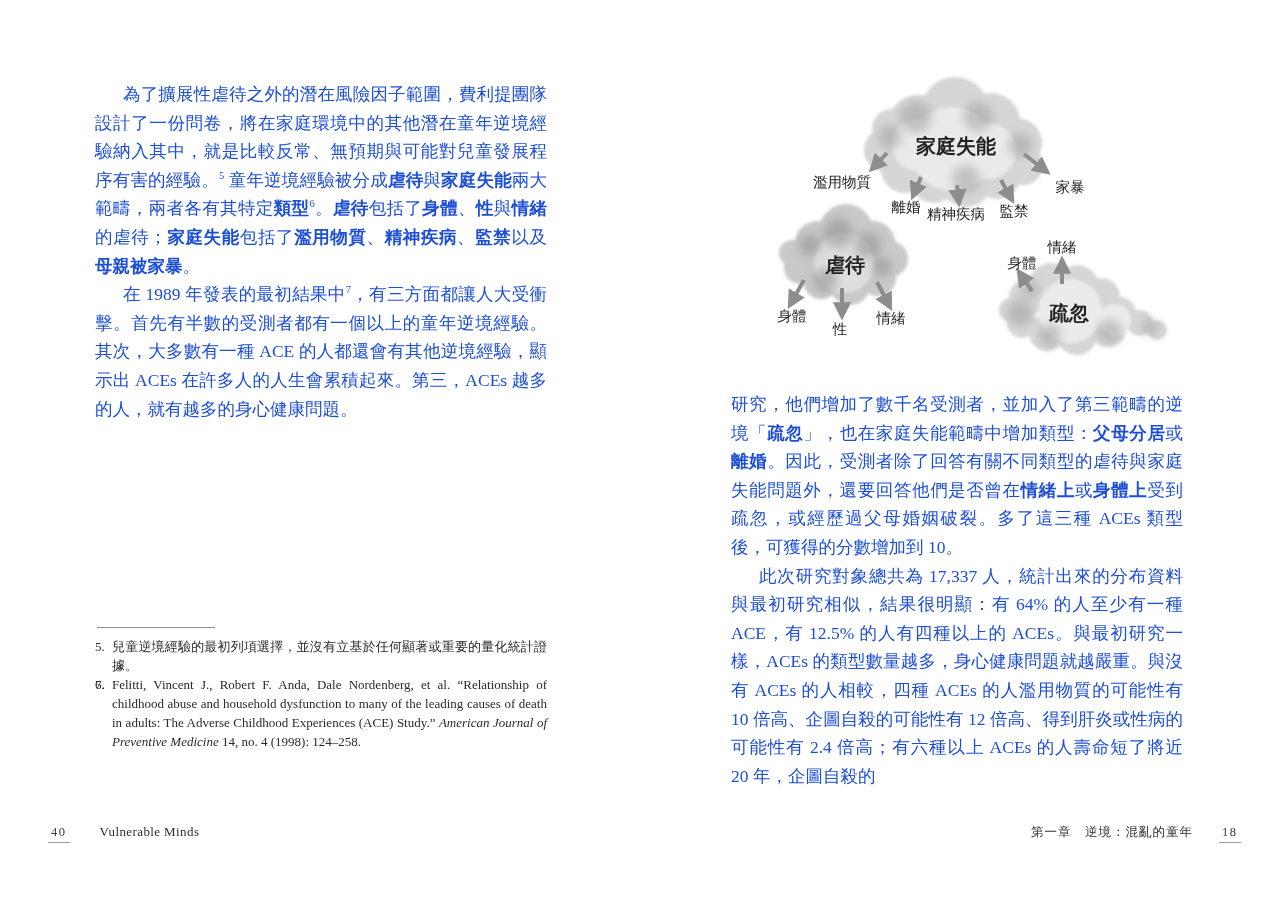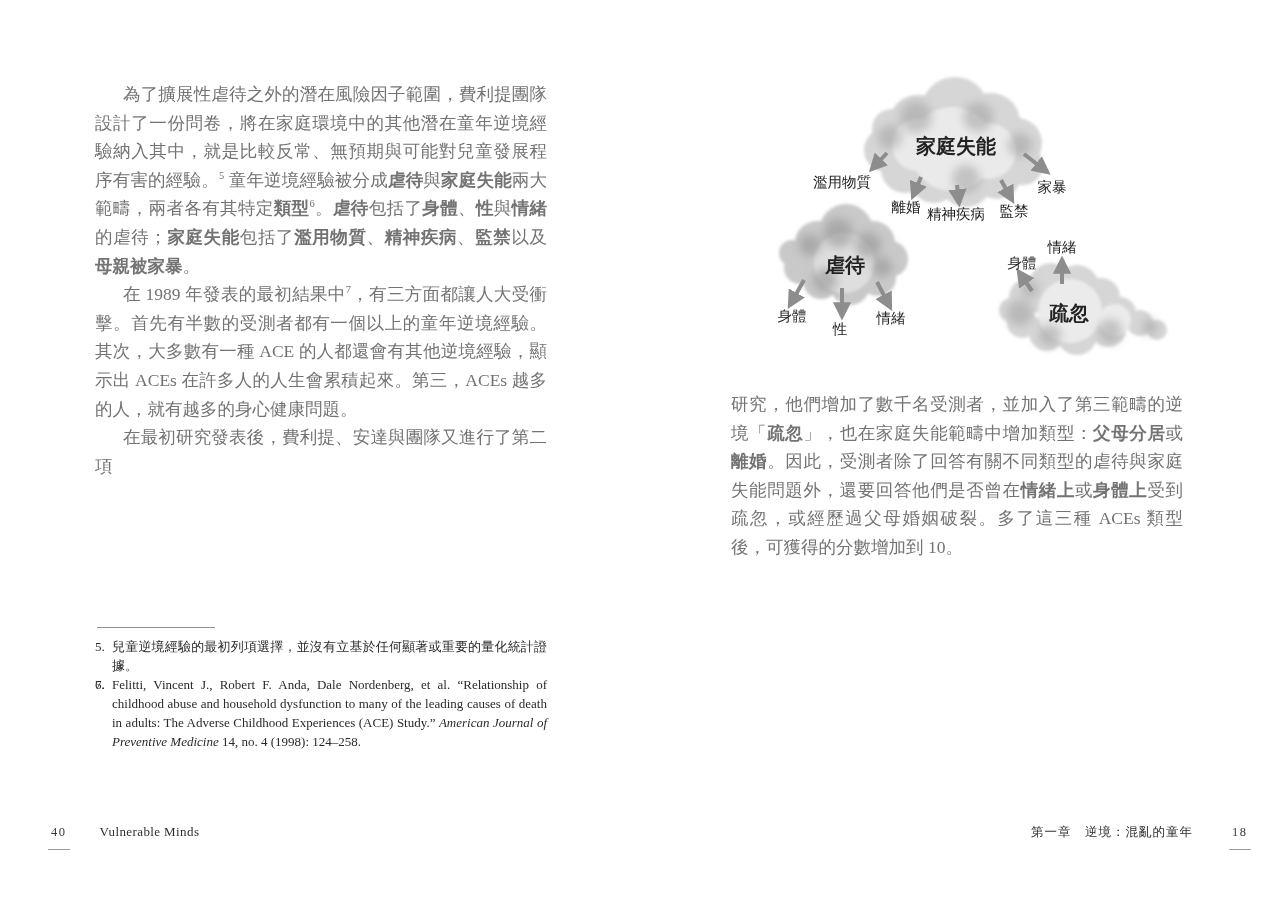--- a/index.html
+++ b/index.html
@@ -5,21 +5,21 @@
   html,body { margin:0; padding:0; background:#ffffff; }
   .spread {
     position:relative; width:1268px; height:900px; background:#ffffff;
     font-family:"Liberation Serif","DejaVu Serif",serif; color:#1f1f1f;
     overflow:hidden;
   }
   .body-text {
     position:absolute; width:452px;
     font-size:17.5px; line-height:28.6px;
     text-align:justify; text-justify:inter-character;
-    color:#737373;
+    color:#1d4ed8;
   }
   .left-text  { left:95px;  top:80px;  }
   .right-text { left:731px; top:390px; }
   .para { margin:0; }
   .para.indent { text-indent:1.6em; }
   b.hv { font-family:"Liberation Sans","DejaVu Sans",sans-serif; font-weight:700; }
   sup { font-size:10.5px; vertical-align:super; line-height:0; }
   i { font-style:italic; }
 
   
@@ -27,24 +27,24 @@
     position:absolute; left:95px; top:627px; width:452px;
     font-size:13px; line-height:19px; text-align:justify; color:#2a2a2a;
   }
   .fn-rule { width:118px; border-top:1px solid #8f8f8f; margin:0 0 9px 2px; }
   .fn { position:relative; padding-left:17px; }
   .fn-num { position:absolute; left:0; top:0; }
 
   
   .footer { position:absolute; top:824px; display:flex; align-items:baseline; }
   .footer-left  { left:48px;  gap:30px; }
-  .footer-right { left:1031px; gap:36px; }
+  .footer-right { left:1031px; gap:26px; }
   .pagenum {
     font-size:12.5px; letter-spacing:1.5px; color:#3a3a3a;
-    border-bottom:1px solid #9a9a9a; padding:0 3px 9px;
+    border-bottom:1px solid #9a9a9a; padding:0 3px 2px;
   }
   .book-title { font-size:13px; color:#2e2e2e; letter-spacing:0.4px; }
   .chapter { font-size:12.5px; color:#2e2e2e; letter-spacing:1px; }
 
   
   .diagram { position:absolute; left:720px; top:75px; width:475px; height:292px; }
   .diagram svg { position:absolute; left:0; top:0; }
   .cloud-label {
     position:absolute; transform:translate(-50%,-50%);
     font-family:"Liberation Sans","DejaVu Sans",sans-serif;
@@ -58,21 +58,20 @@
 </style>
 </head>
 <body>
 
 <div class="spread">
 
   <section>
     <div class="body-text left-text">
         <p class="para indent"><span>為了擴展性虐待之外的潛在風險因子範圍，費利提團隊設計了一份問卷，將在家庭環境中的其他潛在童年逆境經驗納入其中，就是比較反常、無預期與可能對兒童發展程序有害的經驗。</span><sup>5</sup><span> 童年逆境經驗被分成</span><b class="hv">虐待</b><span>與</span><b class="hv">家庭失能</b><span>兩大範疇，兩者各有其特定</span><b class="hv">類型</b><sup>6</sup><span>。</span><b class="hv">虐待</b><span>包括了</span><b class="hv">身體</b><span>、</span><b class="hv">性</b><span>與</span><b class="hv">情緒</b><span>的虐待；</span><b class="hv">家庭失能</b><span>包括了</span><b class="hv">濫用物質</b><span>、</span><b class="hv">精神疾病</b><span>、</span><b class="hv">監禁</b><span>以及</span><b class="hv">母親被家暴</b><span>。</span></p>
         <p class="para indent"><span>在 1989 年發表的最初結果中</span><sup>7</sup><span>，有三方面都讓人大受衝擊。首先有半數的受測者都有一個以上的童年逆境經驗。其次，大多數有一種 ACE 的人都還會有其他逆境經驗，顯示出 ACEs 在許多人的人生會累積起來。第三，ACEs 越多的人，就有越多的身心健康問題。</span></p>
-        <p class="para indent"><span>在最初研究發表後，費利提、安達與團隊又進行了第二項</span></p>
       </div>
 
     <div class="footnotes">
       <div class="fn-rule"></div>
       <div>
           <div class="fn"><span class="fn-num">5.</span><span><span>兒童逆境經驗的最初列項選擇，並沒有立基於任何顯著或重要的量化統計證據。</span></span></div>
           <div class="fn"><span class="fn-num">6.</span></div>
           <div class="fn"><span class="fn-num">7.</span><span><span>Felitti, Vincent J., Robert F. Anda, Dale Nordenberg, et al. “Relationship of childhood abuse and household dysfunction to many of the leading causes of death in adults: The Adverse Childhood Experiences (ACE) Study.” </span><i>American Journal of Preventive Medicine</i><span> 14, no. 4 (1998): 124–258.</span></span></div>
         </div>
     </div>
@@ -192,30 +191,31 @@
       </svg>
 
       <div class="cloud-label" style="left:236px;top:71px">家庭失能</div>
       <div class="cloud-label" style="left:125px;top:190px">虐待</div>
       <div class="cloud-label" style="left:349px;top:238px">疏忽</div>
 
       <div class="spoke-label" style="left:122px;top:107px">濫用物質</div>
       <div class="spoke-label" style="left:186px;top:132px">離婚</div>
       <div class="spoke-label" style="left:236px;top:139px">精神疾病</div>
       <div class="spoke-label" style="left:294px;top:136px">監禁</div>
-      <div class="spoke-label" style="left:332px;top:112px">家暴</div>
+      <div class="spoke-label" style="left:350px;top:112px">家暴</div>
       <div class="spoke-label" style="left:72px;top:241px">身體</div>
       <div class="spoke-label" style="left:120px;top:254px">性</div>
       <div class="spoke-label" style="left:171px;top:243px">情緒</div>
       <div class="spoke-label" style="left:302px;top:188px">身體</div>
       <div class="spoke-label" style="left:342px;top:172px">情緒</div>
     </div>
 
     <div class="body-text right-text">
         <p class="para"><span>研究，他們增加了數千名受測者，並加入了第三範疇的逆境「</span><b class="hv">疏忽</b><span>」，也在家庭失能範疇中增加類型：</span><b class="hv">父母分居</b><span>或</span><b class="hv">離婚</b><span>。因此，受測者除了回答有關不同類型的虐待與家庭失能問題外，還要回答他們是否曾在</span><b class="hv">情緒上</b><span>或</span><b class="hv">身體上</b><span>受到疏忽，或經歷過父母婚姻破裂。多了這三種 ACEs 類型後，可獲得的分數增加到 10。</span></p>
+        <p class="para indent"><span>此次研究對象總共為 17,337 人，統計出來的分布資料與最初研究相似，結果很明顯：有 64% 的人至少有一種 ACE，有 12.5% 的人有四種以上的 ACEs。與最初研究一樣，ACEs 的類型數量越多，身心健康問題就越嚴重。與沒有 ACEs 的人相較，四種 ACEs 的人濫用物質的可能性有 10 倍高、企圖自殺的可能性有 12 倍高、得到肝炎或性病的可能性有 2.4 倍高；有六種以上 ACEs 的人壽命短了將近 20 年，企圖自殺的</span></p>
       </div>
 
     <div class="footer footer-right">
       <span class="chapter">第一章　逆境：混亂的童年</span>
       <span class="pagenum">18</span>
     </div>
   </section>
 </div>
 
 </body></html>

